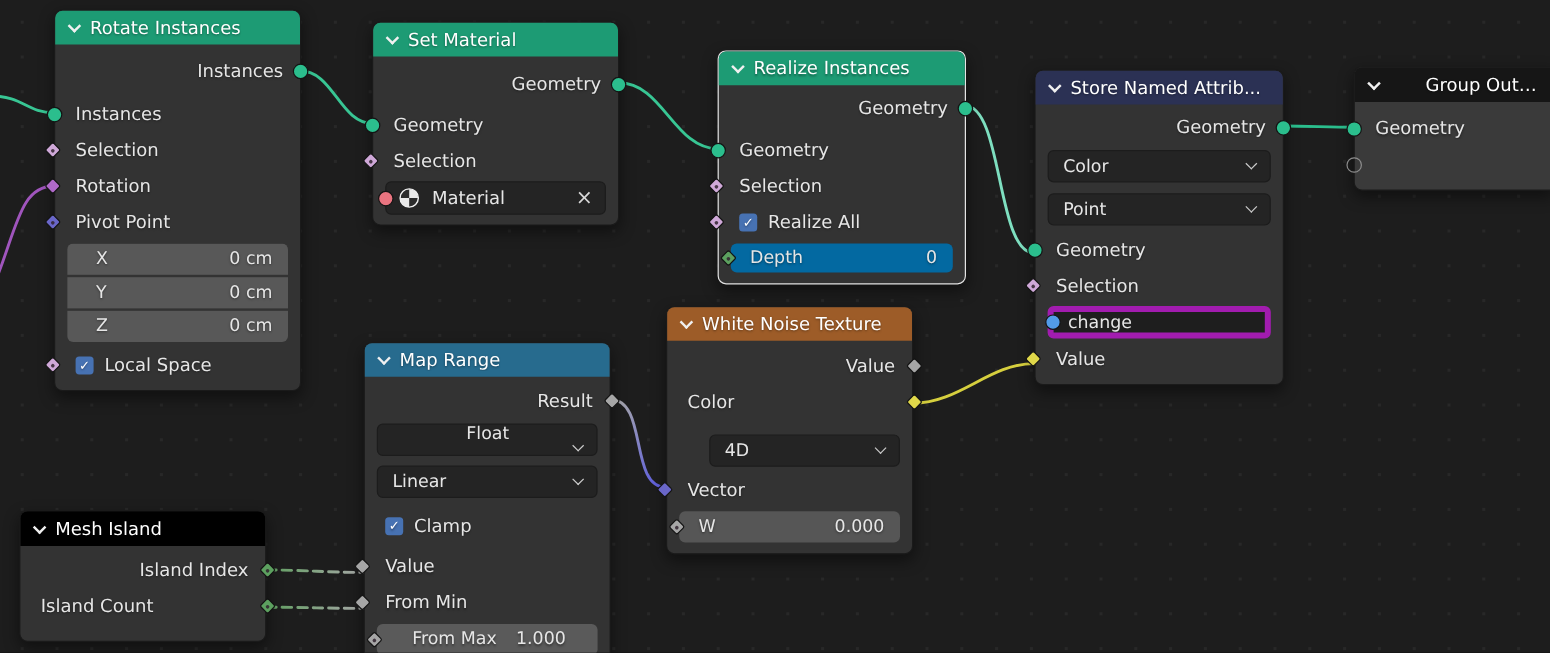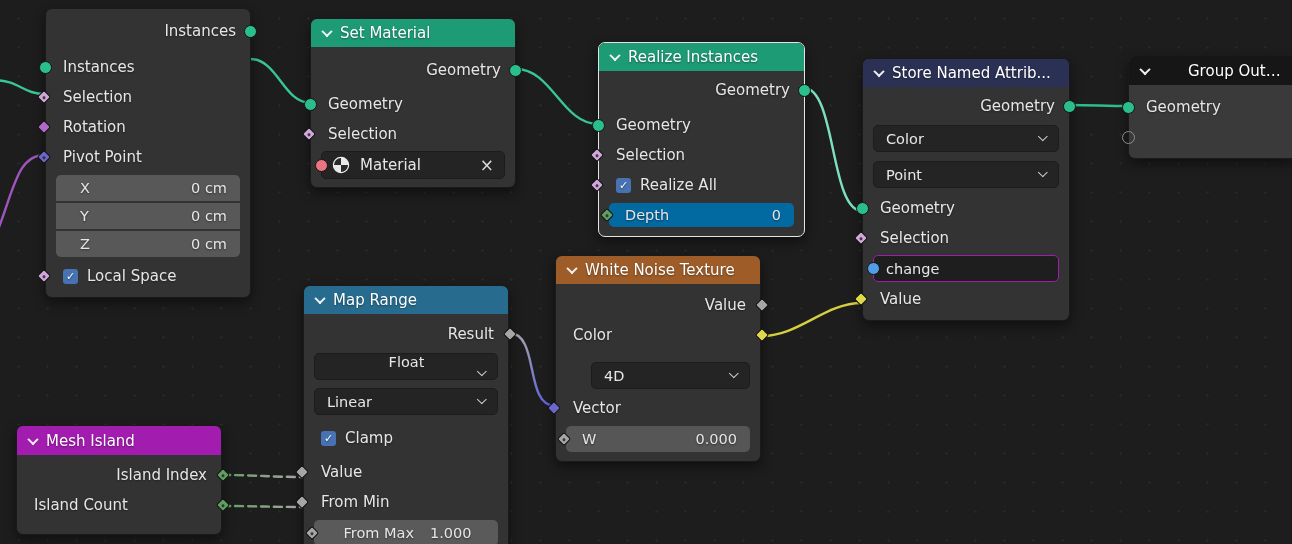--- a/index.html
+++ b/index.html
@@ -23,21 +23,21 @@
   .hdr{
     display:flex;align-items:center;gap:9px;height:28px;padding:0 12px;
     border-radius:6px 6px 0 0;color:#fff;
     text-shadow:0 1px 2px rgba(0,0,0,.4);
   }
   .hdr.teal{background:#1d9b74;}
   .hdr.navy{background:#2b3154;}
   .hdr.dark{background:#161616;gap:39px;}
   .hdr.blue{background:#276b8e;}
   .hdr.brown{background:#9d5c28;}
-  .hdr.maroon{background:#a21caf;}
+  .hdr.maroon{background:#000000;}
   .chev{
     width:8px;height:8px;border-left:2px solid #f0f0f0;border-bottom:2px solid #f0f0f0;
     transform:rotate(-45deg) translate(1px,-1px);flex:0 0 auto;
   }
   .row{position:relative;height:30px;display:flex;align-items:center;padding:0 14px 0 17px;
        text-shadow:0 1px 2px rgba(0,0,0,.4);}
   .row.out{justify-content:flex-end;}
   .mt4{margin-top:4px;} .mt5{margin-top:5px;} .mt6{margin-top:6px;}
   .mt7{margin-top:7px;} .mt8{margin-top:8px;} .mt14{margin-top:14px;flex-direction:column;}
   
@@ -56,21 +56,21 @@
         padding:0 13px 0 24px;font-size:14.5px;text-shadow:0 1px 2px rgba(0,0,0,.45);}
   .slider{margin:3px 10px;height:24px;background:#0369a1;border-radius:5px;display:flex;align-items:center;
           justify-content:space-between;padding:0 13px 0 16px;font-size:14.5px;position:relative;
           text-shadow:0 1px 2px rgba(0,0,0,.45);}
   .slider.w{height:26px;background:#565656;}
   .slider.center{justify-content:center;gap:16px;background:#5a5a5a;height:26px;}
   .dropdown{margin:4px 10px;height:27px;background:#242424;border:1px solid #1c1c1c;border-radius:5px;
             display:flex;align-items:center;padding:0 11px 0 12px;font-size:14.5px;position:relative;}
   .dd-chev{width:7px;height:7px;border-left:1.6px solid #cdcdcd;border-bottom:1.6px solid #cdcdcd;
            transform:rotate(-45deg) translate(1px,-2px);margin-left:auto;}
-  .textfield{margin:2px 10px;height:27px;background:#1e1e1e;border:1px solid #a21caf;border-radius:5px;
+  .textfield{margin:2px 10px;height:27px;background:#1e1e1e;border:5px solid #a21caf;border-radius:5px;
              display:flex;align-items:center;padding:0 12px;font-size:14.5px;position:relative;}
   .matfield{margin:2px 10px;height:28px;background:#242424;border:1px solid #1c1c1c;border-radius:5px;
             display:flex;align-items:center;gap:10px;padding:0 10px;position:relative;}
   .matfield .x{margin-left:auto;color:#d8d8d8;font-size:17px;line-height:1;}
   .cbrow{display:flex;align-items:center;gap:9px;}
   .checkbox{width:15px;height:15px;background:#4772b3;border-radius:3px;color:#fff;
             display:flex;align-items:center;justify-content:center;font-size:11px;flex:0 0 auto;}
   .lbl{white-space:nowrap;overflow:hidden;text-overflow:ellipsis;}
   .hdr-t{white-space:nowrap;overflow:hidden;text-overflow:ellipsis;}
 </style>
@@ -102,20 +102,24 @@
       <path d="M 804,88 C 836,88 830,211 862,211" stroke="#7edfc0"></path>
       <path d="M 1070,105 C 1090,105 1108,106 1128,106" stroke="#2bbe8d"></path>
       <path d="M 509,333 C 540,333 524,406 555,406" stroke="url(#g-gray-blue)"></path>
       <path d="M 761,336 C 800,336 824,303 862,303" stroke="#d6cf3e"></path>
       <path d="M 222,475 C 255,475 271,477 303,477" stroke="url(#g-int1)" stroke-dasharray="8 5"></path>
       <path d="M 222,506 C 255,506 271,507 303,507" stroke="url(#g-int2)" stroke-dasharray="8 5"></path>
     </g>
   </svg>
 
   <div class="node" style="left:45px;top:8px;width:206px;">
+    <div class="hdr teal">
+      <span class="chev"></span>
+      <span class="hdr-t">Rotate Instances</span>
+    </div>
     <div class="row out mt7">
       <span class="lbl">Instances</span>
       <span class="sock circle c-geo right"></span>
     </div>
     <div class="row mt6">
       <span class="lbl">Instances</span>
       <span class="sock circle c-geo left"></span>
     </div>
     <div class="row">
       <span class="lbl">Selection</span>

